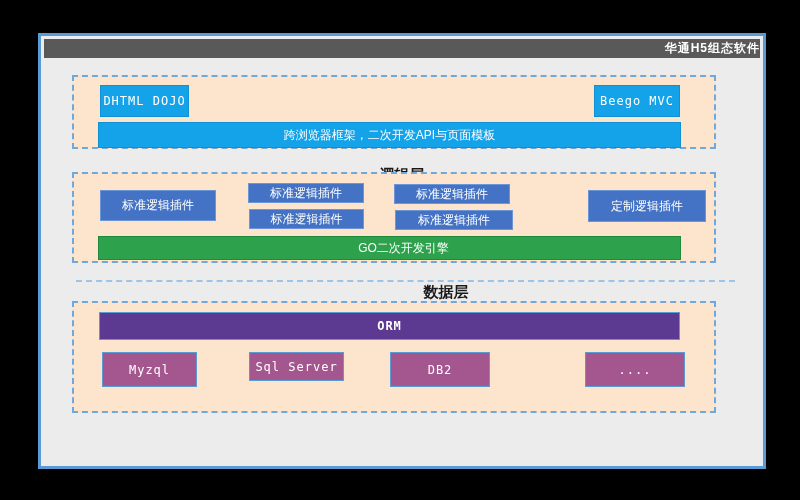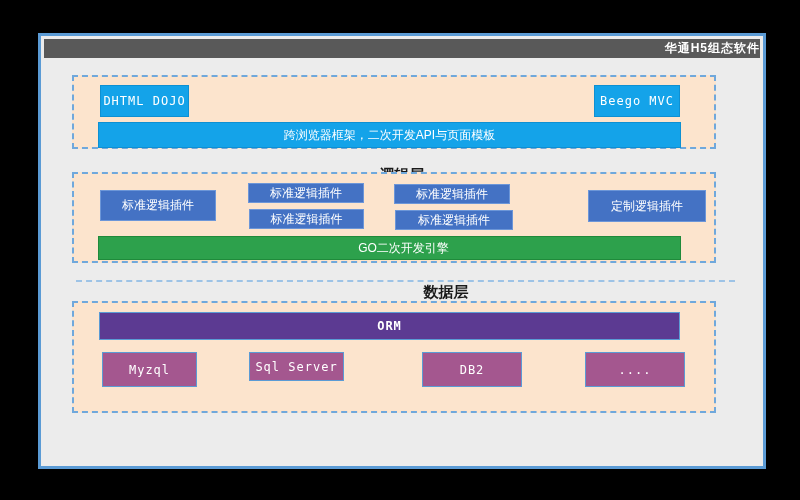--- a/index.html
+++ b/index.html
@@ -87,17 +87,17 @@
   </div>
 
   <div class="separator" style="left:35px; top:244px; width:659px;"></div>
 
   <div class="layer-title" style="top:247px;margin-left:44px;">数据层</div>
 
   <div class="container-dashed" style="left:31px; top:265px; width:644px; height:112px;">
     <div class="cell box-mauve mono" style="left:28px; top:49px; width:95px; height:35px;">Myzql</div>
     <div class="cell bar-purple mono" style="left:25px; top:9px; width:581px; height:28px;">ORM</div>
     <div class="cell box-mauve mono" style="left:175px; top:49px; width:95px; height:29px;">Sql Server</div>
-    <div class="cell box-mauve mono" style="left:348px; top:49px; width:100px; height:35px;">DB2</div>
+    <div class="cell box-mauve mono" style="left:316px; top:49px; width:100px; height:35px;">DB2</div>
     <div class="cell box-mauve mono" style="left:511px; top:49px; width:100px; height:35px;">....</div>
   </div>
 
 </div>
 
 </body></html>

